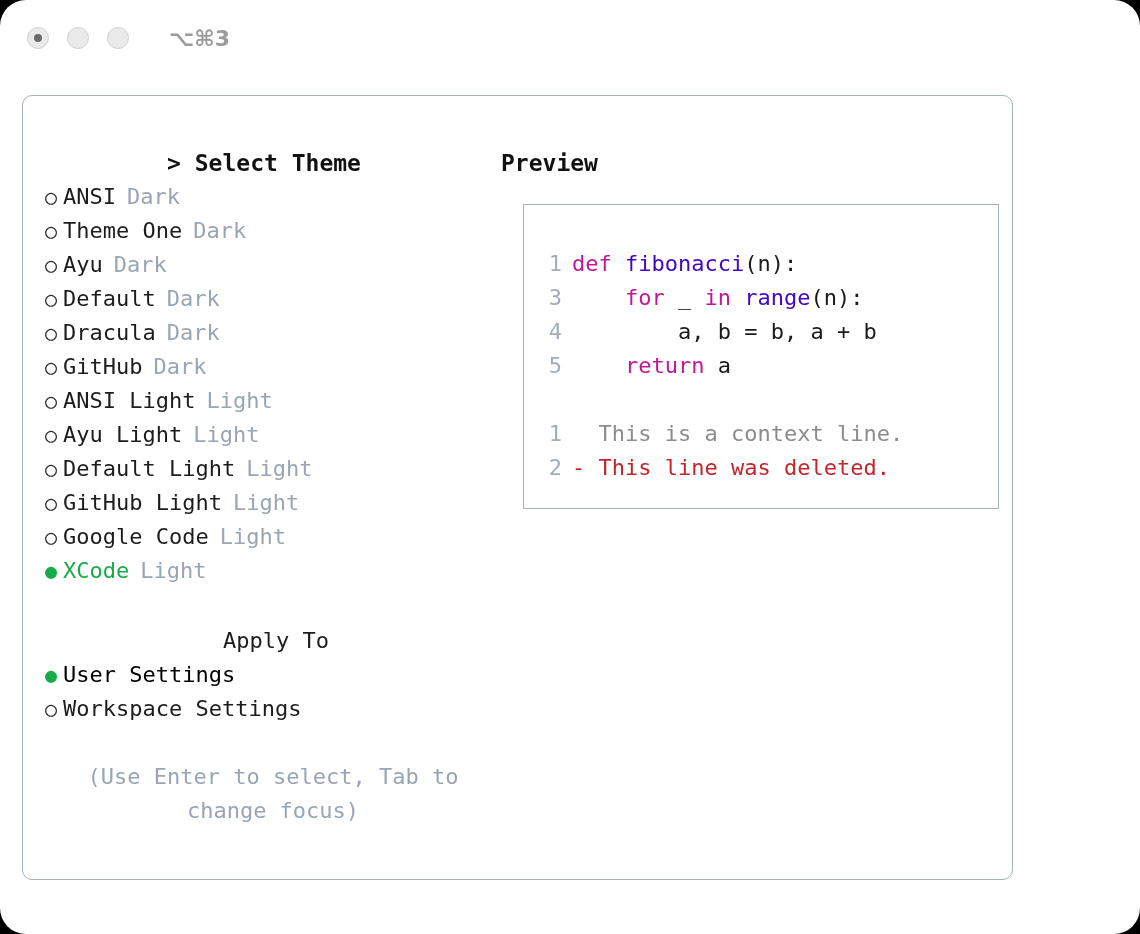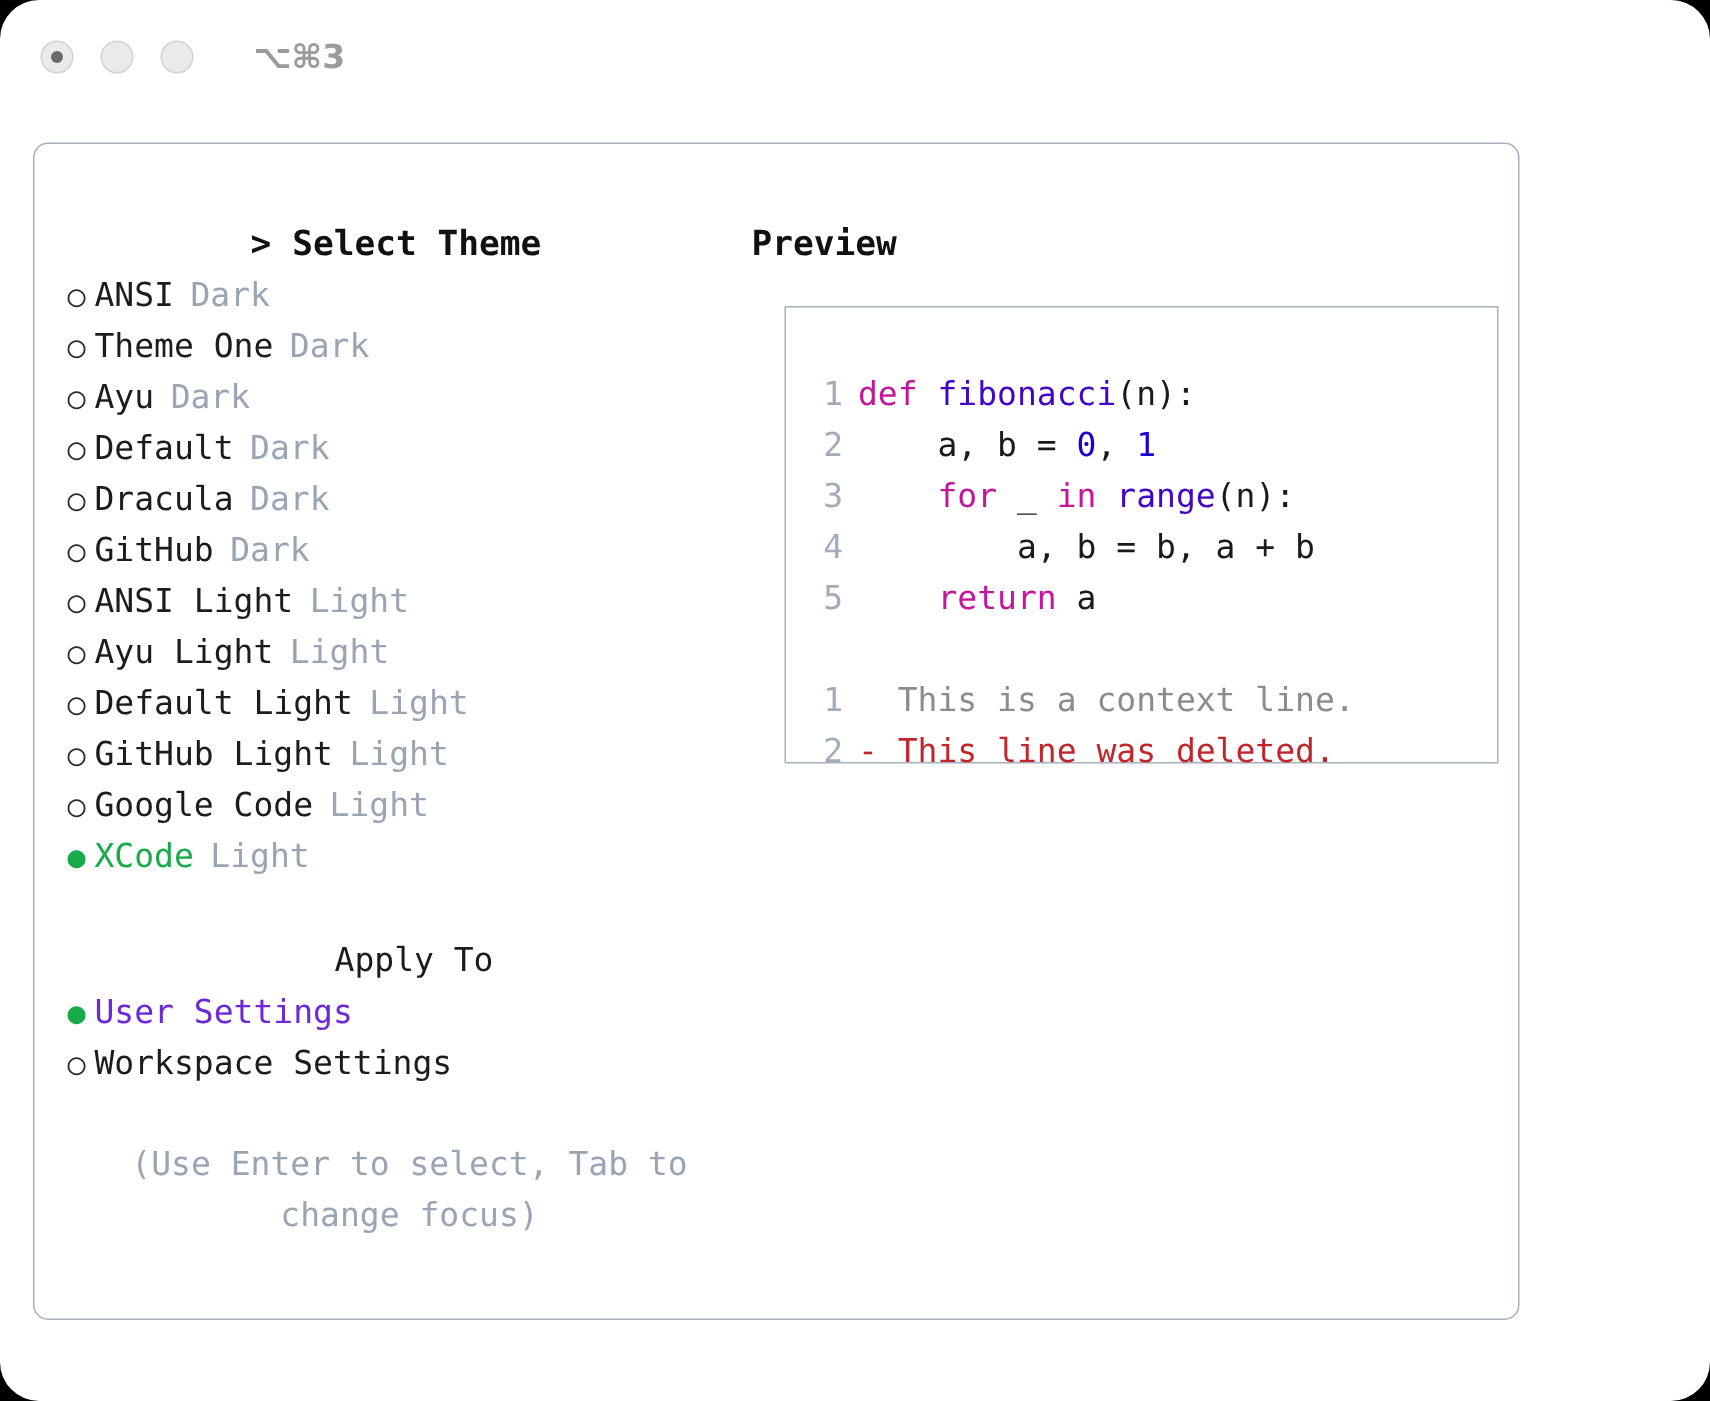--- a/index.html
+++ b/index.html
@@ -139,21 +139,21 @@
   }
   .apply-row {
     display: flex;
     align-items: baseline;
     height: 34px;
     line-height: 34px;
     font-size: 22px;
     white-space: pre;
   }
   .apply-label { color: #1c1c1c; }
-  .apply-label.selected { color: #6d28d9; }
+  .apply-label.selected { color: #000000; }
 
   
   #hint-text {
     margin-top: 34px;
     font-size: 22px;
     line-height: 34px;
     color: #9aa5b4;
     width: 400px;
     margin-left: 34px;
   }
@@ -240,21 +240,20 @@
 
       <div id="hint-text">(Use Enter to select, Tab to change focus)</div>
     </div>
 
     <div id="preview-column">
       <div class="section-heading">Preview</div>
 
       <div id="preview-box">
         <div id="code-block">
             <div class="code-line"><span class="ln">1</span><span class="tok-kw">def </span><span class="tok-fn">fibonacci</span><span class="tok-plain">(n):</span></div>
-            <div class="code-line"><span class="ln">2</span><span class="tok-plain">    a, b = </span><span class="tok-num">0</span><span class="tok-plain">, </span><span class="tok-num">1</span></div>
             <div class="code-line"><span class="ln">3</span><span class="tok-plain">    </span><span class="tok-kw">for</span><span class="tok-plain"> _ </span><span class="tok-kw">in</span><span class="tok-plain"> </span><span class="tok-fn">range</span><span class="tok-plain">(n):</span></div>
             <div class="code-line"><span class="ln">4</span><span class="tok-plain">        a, b = b, a + b</span></div>
             <div class="code-line"><span class="ln">5</span><span class="tok-plain">    </span><span class="tok-kw">return</span><span class="tok-plain"> a</span></div>
           </div>
         <div class="spacer-line"></div>
         <div id="diff-block">
             <div class="code-line"><span class="ln">1</span><span class="tok-ctx">  This is a context line.</span></div>
             <div class="code-line"><span class="ln">2</span><span class="tok-del">- This line was deleted.</span></div>
           </div>
       </div>

